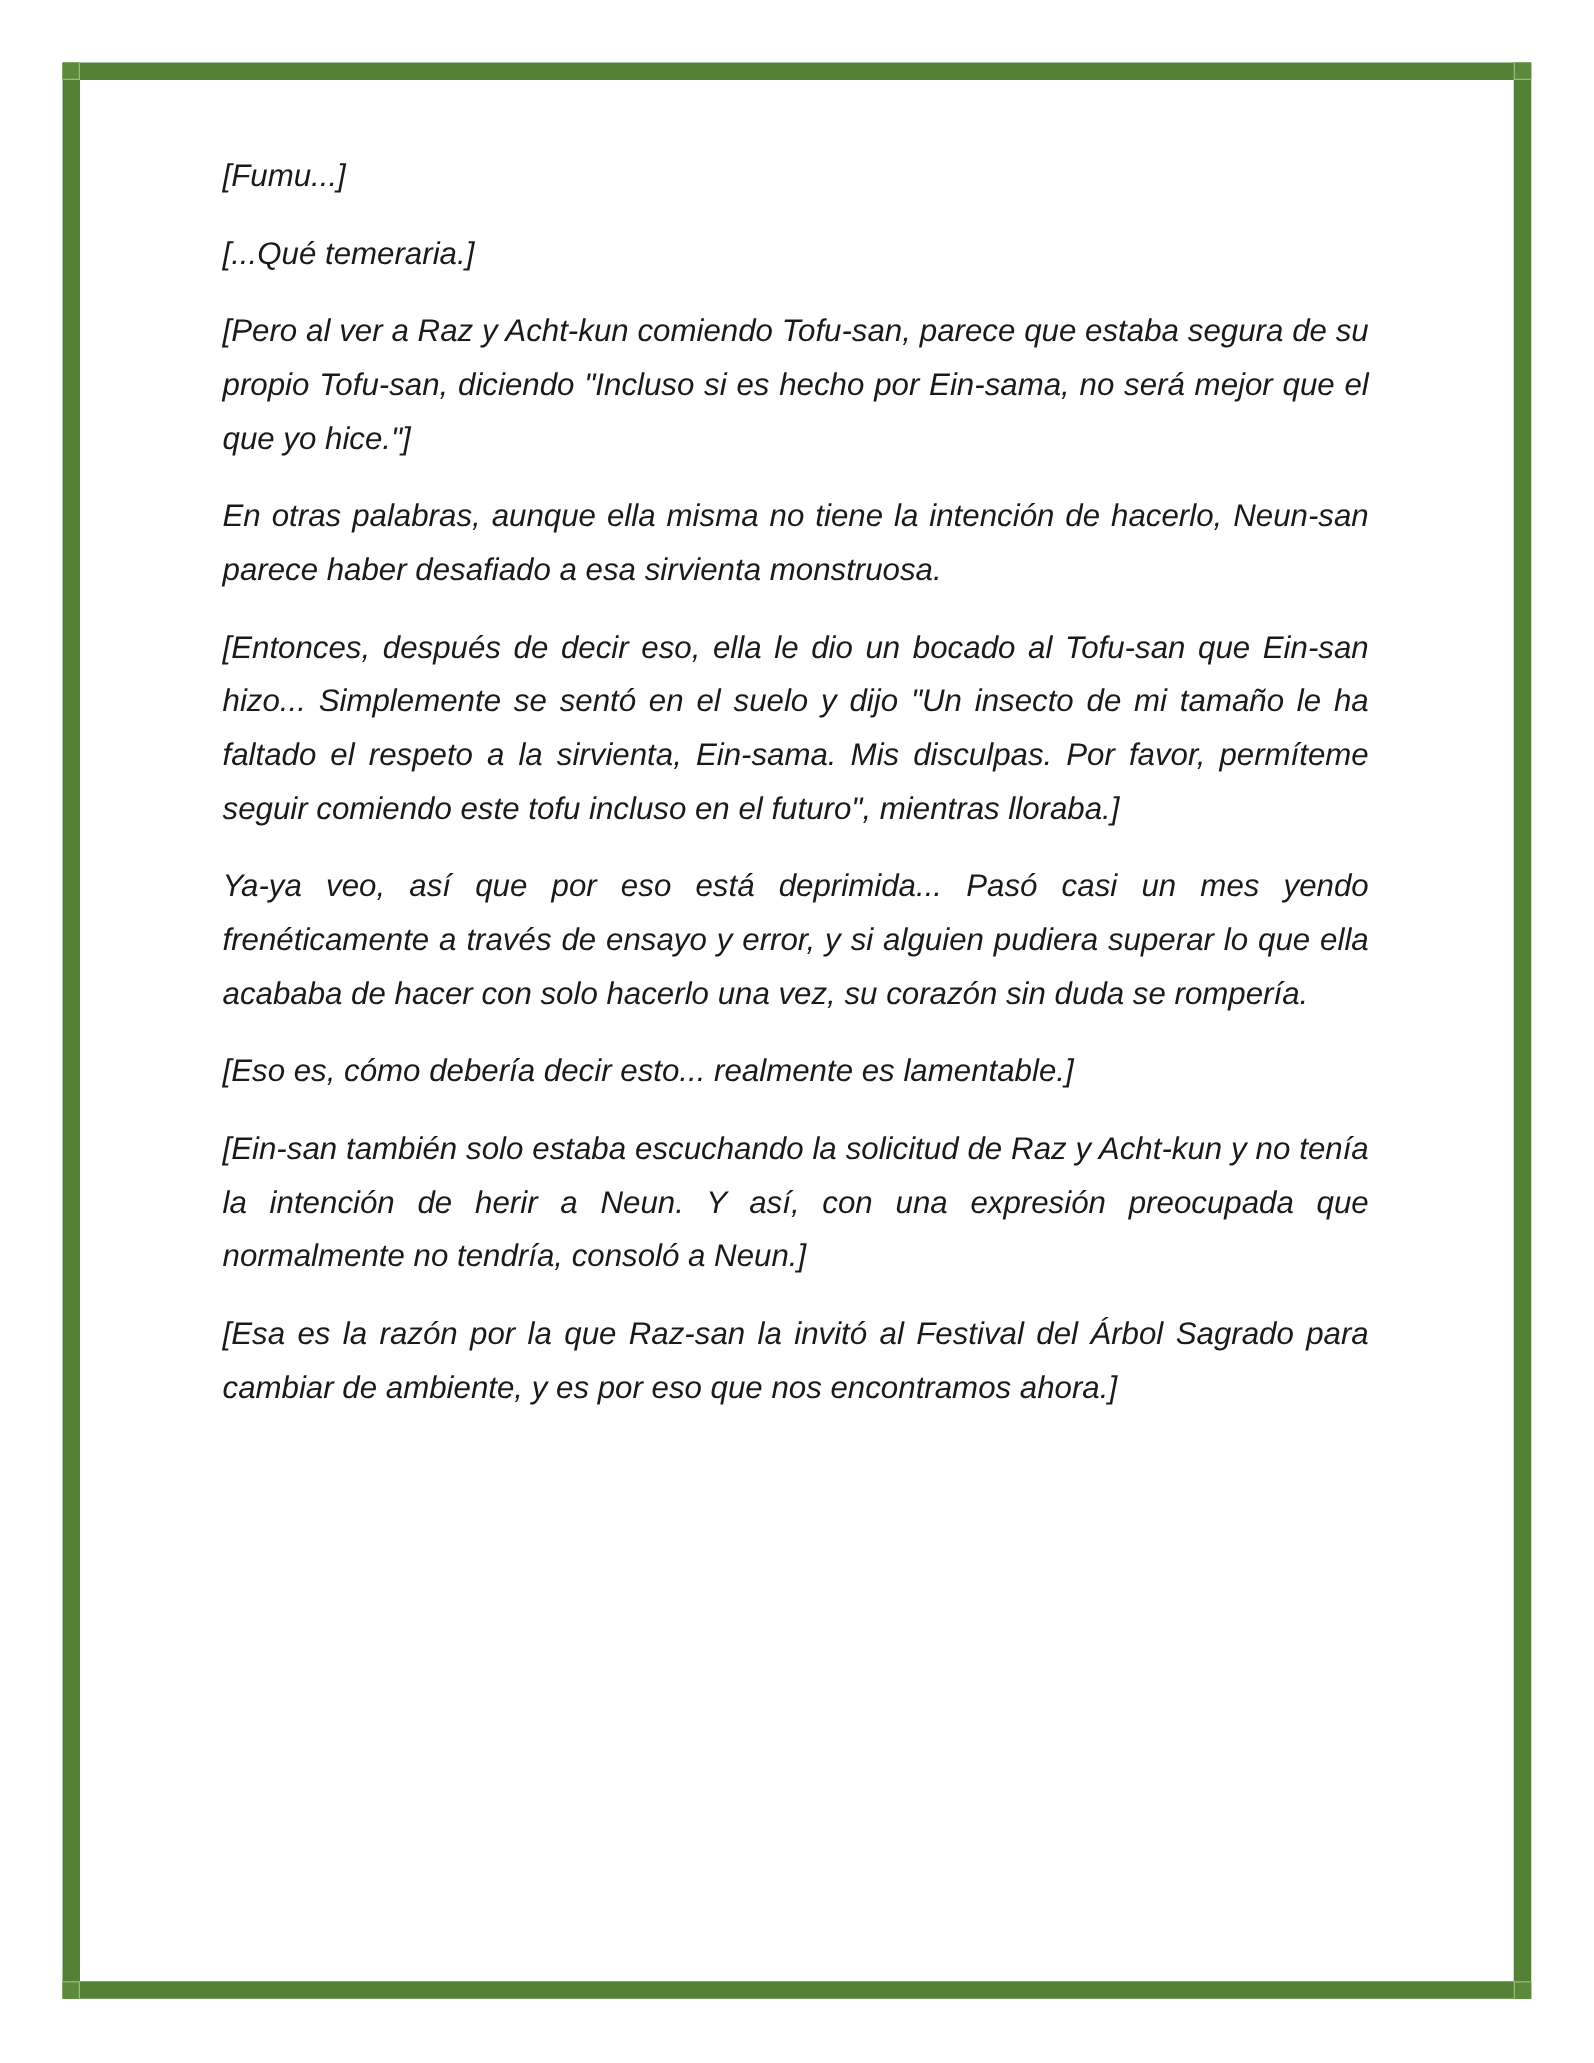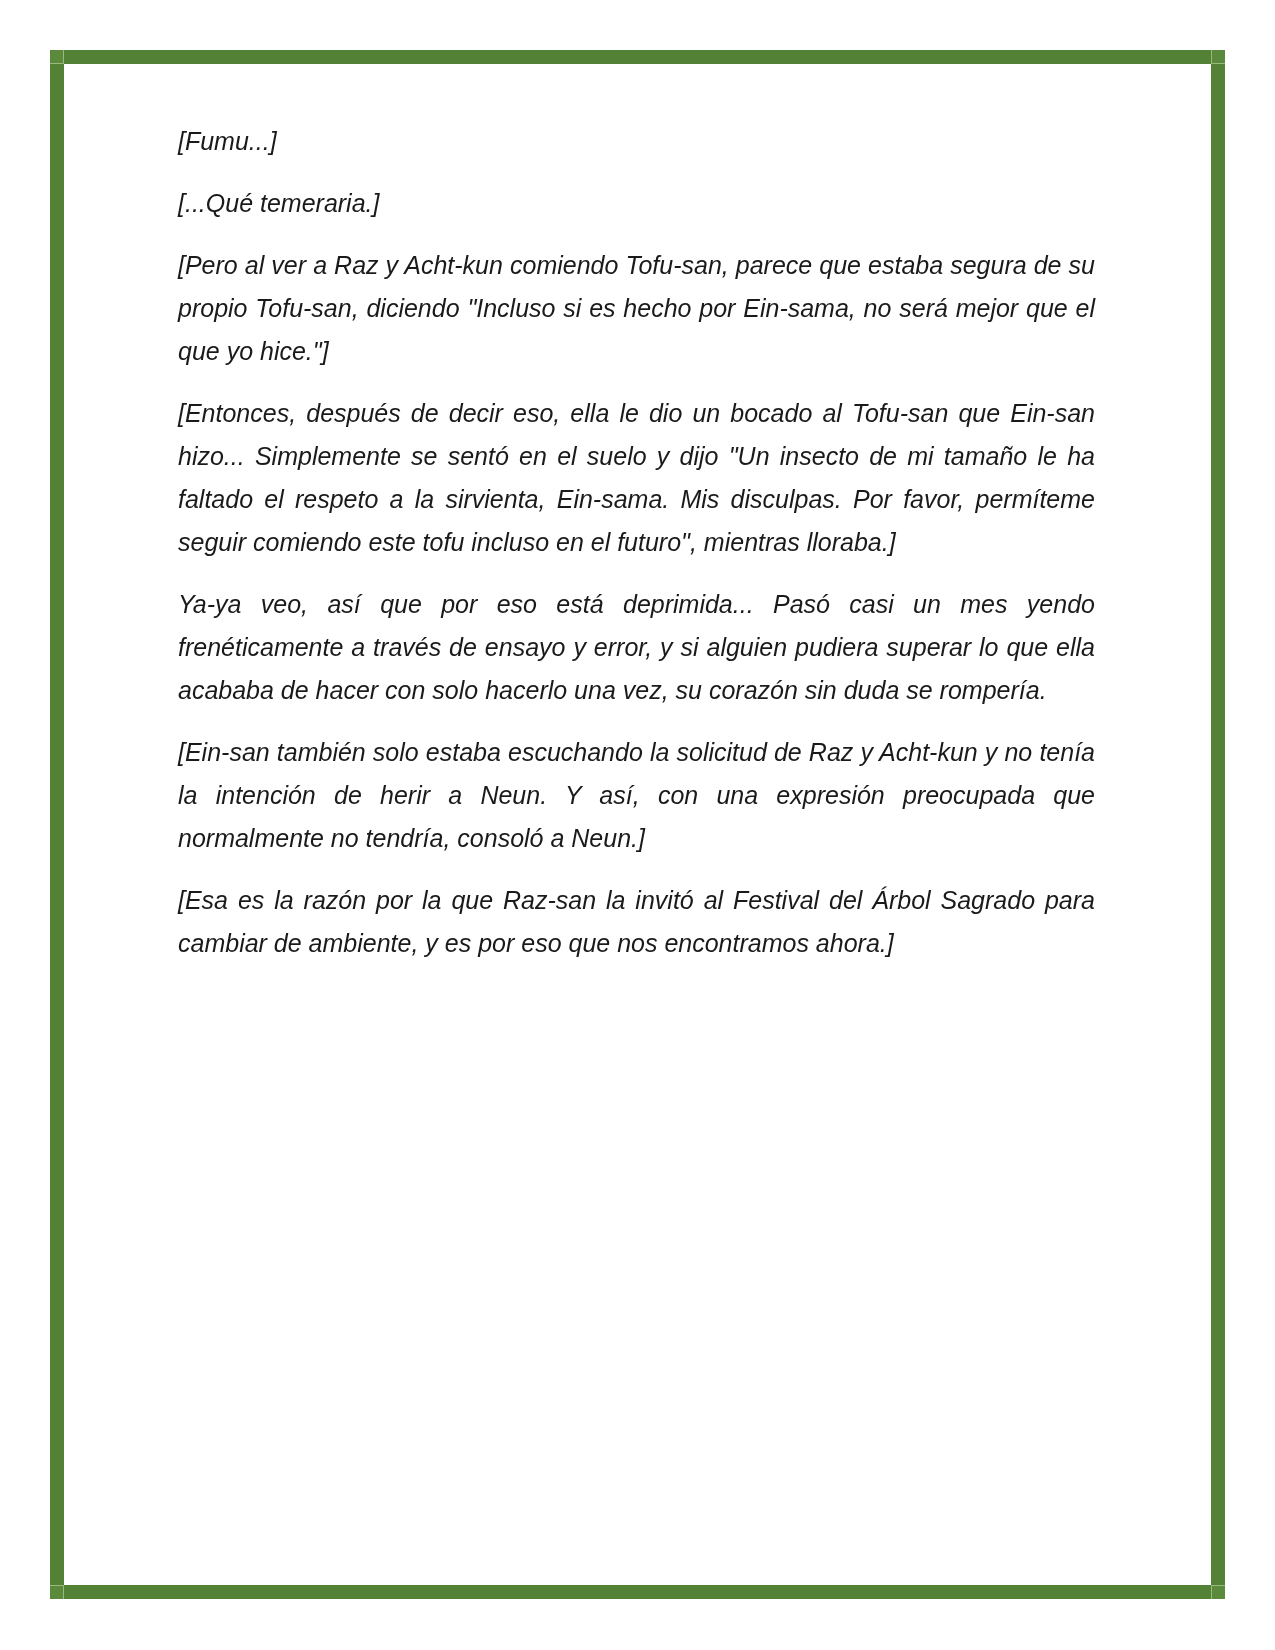--- a/index.html
+++ b/index.html
@@ -63,18 +63,20 @@
   <div class="frame">
     <div class="corner tl"></div>
     <div class="corner tr"></div>
     <div class="corner bl"></div>
     <div class="corner br"></div>
   </div>
   <div class="content">
       <p>[Fumu...]</p>
       <p>[...Qué temeraria.]</p>
       <p>[Pero al ver a Raz y Acht-kun comiendo Tofu-san, parece que estaba segura de su propio Tofu-san, diciendo "Incluso si es hecho por Ein-sama, no será mejor que el que yo hice."]</p>
+      <p>En otras palabras, aunque ella misma no tiene la intención de hacerlo, Neun-san parece haber desafiado a esa sirvienta monstruosa.</p>
       <p>[Entonces, después de decir eso, ella le dio un bocado al Tofu-san que Ein-san hizo... Simplemente se sentó en el suelo y dijo "Un insecto de mi tamaño le ha faltado el respeto a la sirvienta, Ein-sama. Mis disculpas. Por favor, permíteme seguir comiendo este tofu incluso en el futuro", mientras lloraba.]</p>
       <p>Ya-ya veo, así que por eso está deprimida... Pasó casi un mes yendo frenéticamente a través de ensayo y error, y si alguien pudiera superar lo que ella acababa de hacer con solo hacerlo una vez, su corazón sin duda se rompería.</p>
+      <p>[Eso es, cómo debería decir esto... realmente es lamentable.]</p>
       <p>[Ein-san también solo estaba escuchando la solicitud de Raz y Acht-kun y no tenía la intención de herir a Neun. Y así, con una expresión preocupada que normalmente no tendría, consoló a Neun.]</p>
       <p>[Esa es la razón por la que Raz-san la invitó al Festival del Árbol Sagrado para cambiar de ambiente, y es por eso que nos encontramos ahora.]</p>
     </div>
 </div>
 
 </body></html>

